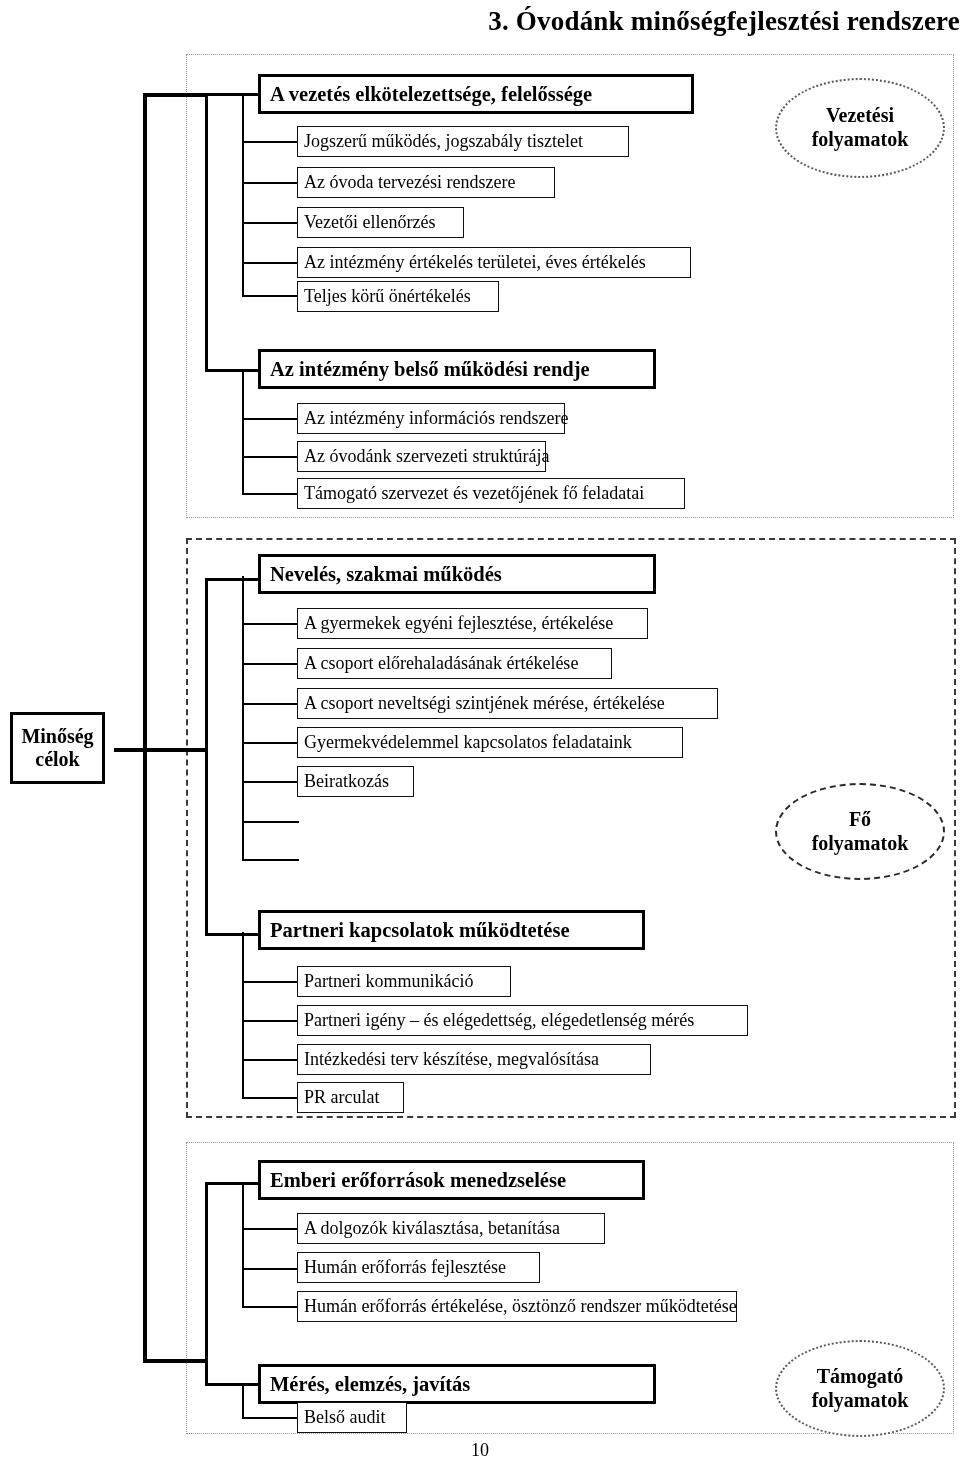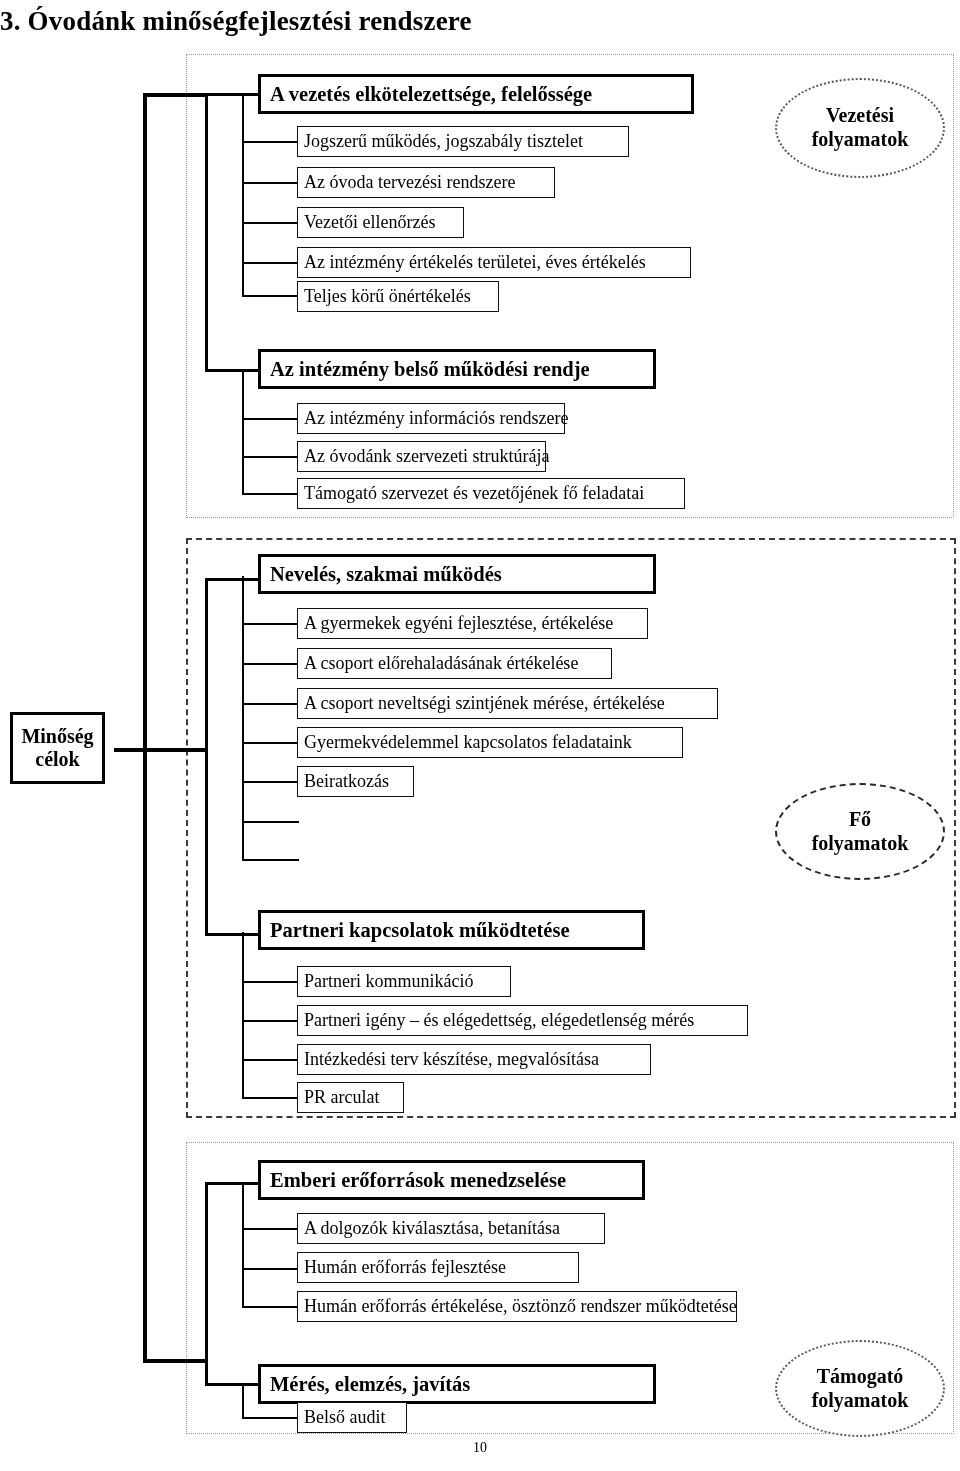--- a/index.html
+++ b/index.html
@@ -18,21 +18,21 @@
     overflow: hidden;
     background: #ffffff;
   }
 
   
   #doc-title {
     position: absolute;
     left: 0;
     top: 6px;
     width: 960px;
-    text-align: left;
+    text-align: right;
     font-size: 27px;
     font-weight: bold;
     letter-spacing: 0.2px;
   }
 
   
   .region {
     position: absolute;
     background: transparent;
   }
@@ -113,21 +113,21 @@
   .ln.thin-v  { width: 1.6px; }
   .ln.thin-h  { height: 1.6px; }
 
   
   #page-number {
     position: absolute;
     left: 0;
     top: 1440px;
     width: 960px;
     text-align: center;
-    font-size: 14px;
+    font-size: 18px;
   }
 </style>
 </head>
 <body>
 
 <div id="page">
 
   <div id="doc-title">3. Óvodánk minőségfejlesztési rendszere</div>
 
   <div class="region dotted" id="region-vezetesi"></div>
@@ -229,21 +229,21 @@
   <div class="box item" style="left:297px; top:1082px; width:107px;">PR arculat</div>
 
   <div class="box header" style="left:258px; top:1160px; width:387px;">Emberi erőforrások menedzselése</div>
 
   <div class="ln thin-v" style="left:242px; top:1182px; height:125px;"></div>
   <div class="ln thin-h" style="left:242px; top:1228px; width:57px;"></div>
   <div class="ln thin-h" style="left:242px; top:1268px; width:57px;"></div>
   <div class="ln thin-h" style="left:242px; top:1306px; width:57px;"></div>
 
   <div class="box item" style="left:297px; top:1213px; width:308px;">A dolgozók kiválasztása, betanítása</div>
-  <div class="box item" style="left:297px; top:1252px; width:282px;">Humán erőforrás fejlesztése</div>
+  <div class="box item" style="left:297px; top:1252px; width:243px;">Humán erőforrás fejlesztése</div>
   <div class="box item" style="left:297px; top:1291px; width:440px;">Humán erőforrás értékelése, ösztönző rendszer működtetése</div>
 
   <div class="box header" style="left:258px; top:1364px; width:398px;">Mérés, elemzés, javítás</div>
 
   <div class="ln thin-v" style="left:242px; top:1384px; height:34px;"></div>
   <div class="ln thin-h" style="left:242px; top:1417px; width:57px;"></div>
 
   <div class="box item" style="left:297px; top:1402px; width:110px;">Belső audit</div>
 
   <div id="page-number">10</div>

